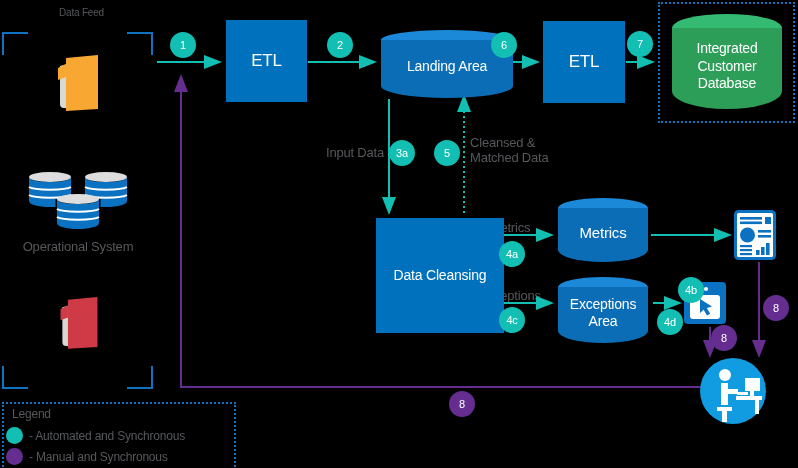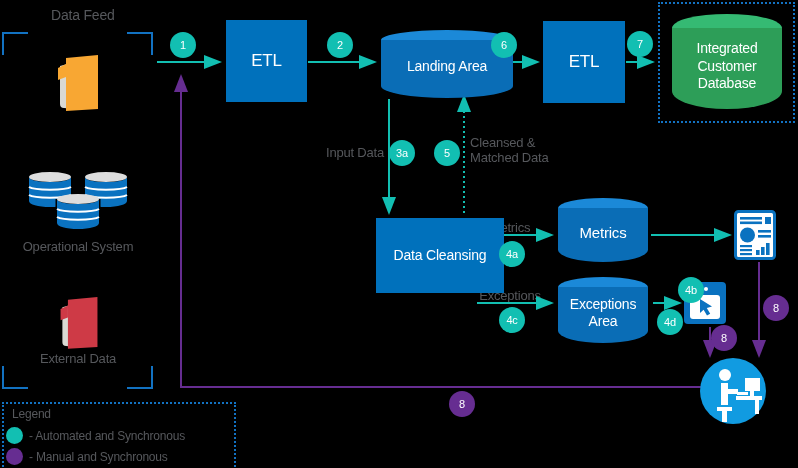--- a/index.html
+++ b/index.html
@@ -79,21 +79,21 @@
       <line x1="653" y1="303" x2="678" y2="303" marker-end="url(#mt)"></line>
     </g>
 
     <g stroke="#662d91" stroke-width="2" fill="none">
       <line x1="759" y1="262" x2="759" y2="354" marker-end="url(#mp)"></line>
       <line x1="710" y1="327" x2="710" y2="354" marker-end="url(#mp)"></line>
       <polyline points="706,387 181,387 181,78" marker-end="url(#mp)"></polyline>
     </g>
   </svg>
 
-  <div class="lbl" style="left:51px;top:7px;font-size:14px;">Data Feed</div>
+  <div class="lbl" style="left:59px;top:7px;font-size:10px;">Data Feed</div>
 
   <svg class="icon" style="left:52px;top:52px;" width="52" height="60" viewBox="0 0 52 60">
     <path d="M8,14 L8,52 q0,4 4,4 l11,1 V10 Z" fill="#d9d9d4"></path>
     <path d="M6,16 L14,12 V25 L6,28 Z" fill="#f8a733"></path>
     <path d="M14,6 L46,3 L46,57 L14,59 Z" fill="#f8a733"></path>
   </svg>
 
   <svg class="icon" style="left:28px;top:170px;" width="100" height="66" viewBox="0 0 100 66">
     <g>
       <path d="M1,7 C1,10 10,12 22,12 C34,12 43,10 43,7 L43,31 C43,34.5 34,37 22,37 C10,37 1,34.5 1,31 Z" fill="#0a72c0"></path>
@@ -115,40 +115,39 @@
       <path d="M1,25 C6,28.5 38,28.5 43,25" stroke="#fff" stroke-width="2" fill="none"></path>
     </g>
   </svg>
   <div class="lbl c" style="left:8px;top:240px;width:140px;">Operational System</div>
 
   <svg class="icon" style="left:55px;top:294px;" width="48" height="56" viewBox="0 0 52 60">
     <path d="M8,14 L8,52 q0,4 4,4 l11,1 V10 Z" fill="#d9d9d4"></path>
     <path d="M6,16 L14,12 V25 L6,28 Z" fill="#ce3a46"></path>
     <path d="M14,6 L46,3 L46,57 L14,59 Z" fill="#ce3a46"></path>
   </svg>
-  <div class="lbl c" style="left:18px;top:352px;width:120px;">External Data</div>
 
   <div class="box node" style="left:226px;top:20px;width:81px;height:82px;font-size:17px;">ETL</div>
 
   <div class="cyl blue node" style="left:381px;top:30px;width:88px;height:68px;padding-left:44px;">
     <div class="cyl-top"></div>
     <div class="cyl-body"></div>
     <div class="cyl-label">Landing Area</div>
   </div>
 
   <div class="box node" style="left:543px;top:21px;width:82px;height:82px;font-size:17px;">ETL</div>
 
   <div class="dottedbox" style="left:658px;top:2px;width:133px;height:117px;"></div>
   <div class="cyl green big node" style="left:672px;top:14px;width:110px;height:95px;">
     <div class="cyl-top"></div>
     <div class="cyl-body"></div>
     <div class="cyl-label" style="padding:12px 14px 2px 14px;">Integrated Customer Database</div>
   </div>
 
-  <div class="box node" style="left:376px;top:218px;width:100px;height:75px;font-size:14px;padding:0 14px;">Data Cleansing</div>
+  <div class="box node" style="left:376px;top:218px;width:100px;height:115px;font-size:14px;padding:0 14px;">Data Cleansing</div>
 
   <div class="cyl blue node" style="left:558px;top:198px;width:90px;height:64px;">
     <div class="cyl-top"></div>
     <div class="cyl-body"></div>
     <div class="cyl-label" style="font-size:15px;">Metrics</div>
   </div>
 
   <div class="cyl blue node" style="left:558px;top:277px;width:90px;height:66px;">
     <div class="cyl-top"></div>
     <div class="cyl-body"></div>

